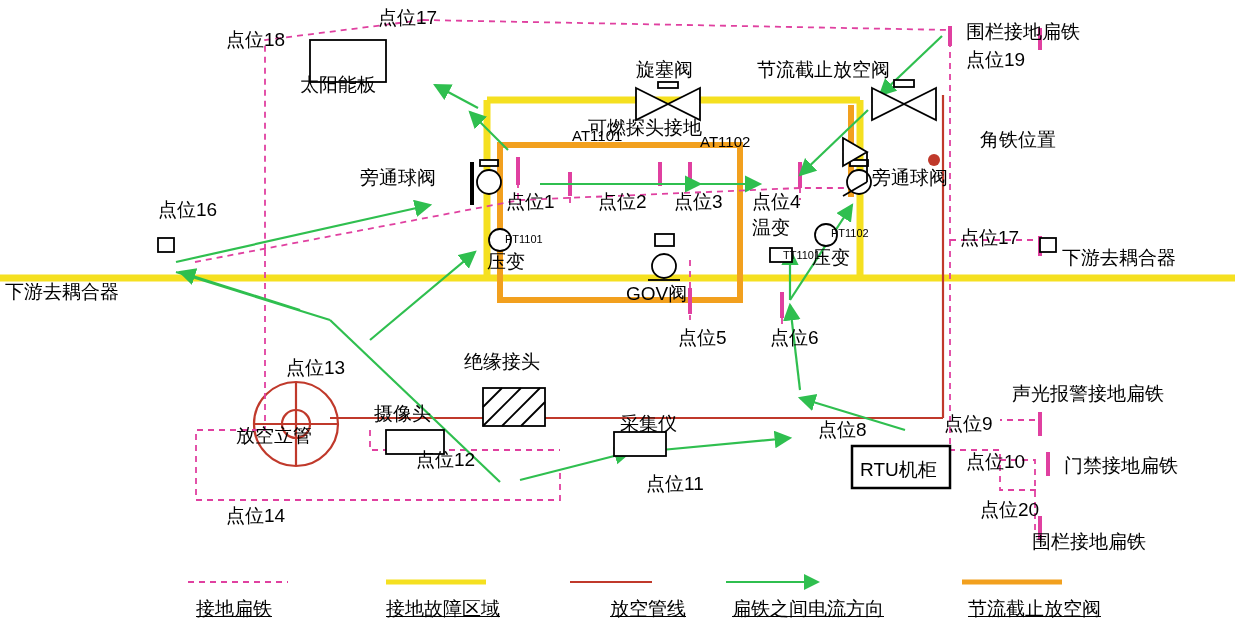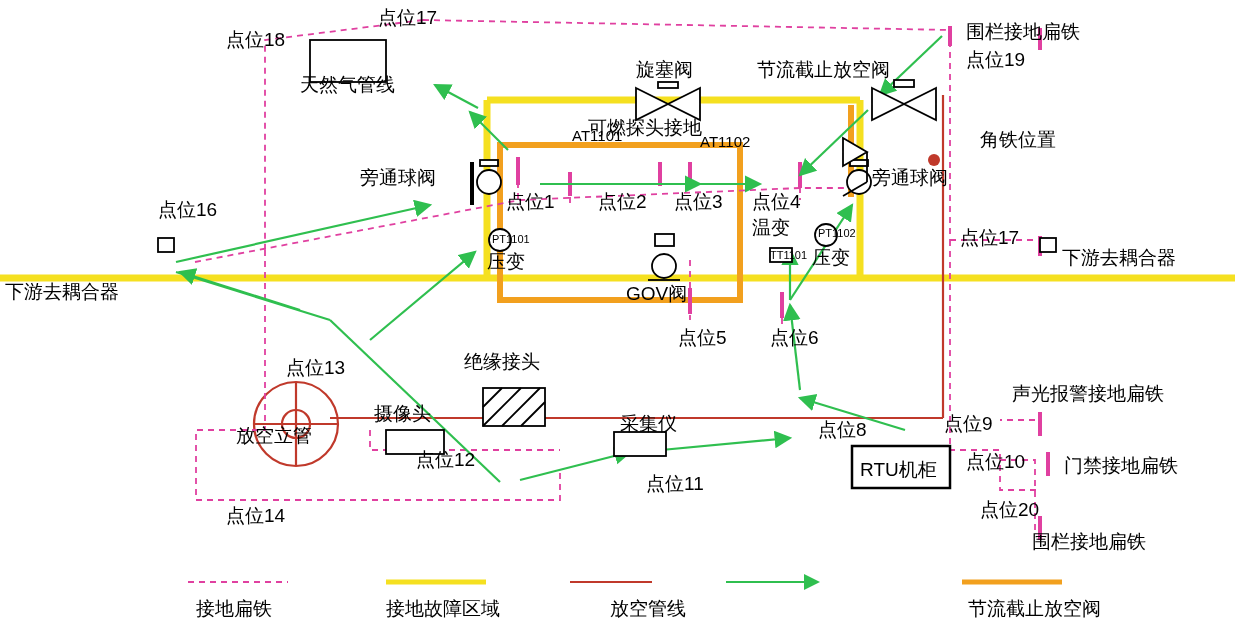--- a/index.html
+++ b/index.html
@@ -1,22 +1,22 @@
 <!DOCTYPE html>
 <html><head>
 <meta charset="utf-8">
 <style>
   html,body{margin:0;padding:0;background:#fff;}
   #stage{position:relative;width:1235px;height:640px;background:#fff;
          font-family:"Liberation Sans","DejaVu Sans",sans-serif;overflow:hidden;}
   #svg{position:absolute;left:0;top:0;width:1235px;height:640px;}
   .lbl{position:absolute;white-space:nowrap;font-size:19px;color:#000;line-height:1;}
   .lbl.sm{font-size:15px;}
-  .lbl.xs{font-size:11px;}
-  .legend-label{position:absolute;font-size:19px;white-space:nowrap;}
+  .lbl.xs{font-size:11px;margin-left:13px;}
+  .legend-label{position:absolute;font-size:19px;white-space:nowrap;text-decoration:underline;}
 </style>
 </head>
 <body>
 
 <div id="stage">
 
 <svg id="svg" viewBox="0 0 1235 640">
   <defs>
     <marker id="arrGreen" markerWidth="10" markerHeight="10" refX="7" refY="4" orient="auto">
       <path d="M0,0 L8,4 L0,8 z" fill="#2fbf4f"></path>
@@ -151,21 +151,21 @@
 
   <g stroke-width="4" fill="none">
     <path d="M188,582 L288,582" stroke="#e040a0" stroke-dasharray="6 5" stroke-width="2"></path>
     <path d="M386,582 L486,582" stroke="#f5e020" stroke-width="5"></path>
     <path d="M570,582 L652,582" stroke="#c0392b" stroke-width="2"></path>
     <path d="M726,582 L818,582" stroke="#2fbf4f" stroke-width="2" marker-end="url(#arrGreen)"></path>
     <path d="M962,582 L1062,582" stroke="#f2a01e" stroke-width="5"></path>
   </g>
 </svg>
 
-<div class="lbl" style="left:300px;top:75px">天然气管线</div>
+<div class="lbl" style="left:300px;top:75px">太阳能板</div>
 <div class="lbl" style="left:360px;top:168px">旁通球阀</div>
 <div class="lbl" style="left:636px;top:60px">旋塞阀</div>
 <div class="lbl" style="left:588px;top:118px">可燃探头接地</div>
 <div class="lbl" style="left:757px;top:60px">节流截止放空阀</div>
 <div class="lbl" style="left:966px;top:22px">围栏接地扁铁</div>
 <div class="lbl" style="left:980px;top:130px">角铁位置</div>
 <div class="lbl" style="left:872px;top:168px">旁通球阀</div>
 <div class="lbl sm" style="left:572px;top:128px">AT1101</div>
 <div class="lbl sm" style="left:700px;top:134px">AT1102</div>
 <div class="lbl" style="left:487px;top:252px">压变</div>
@@ -202,15 +202,16 @@
 <div class="lbl" style="left:944px;top:414px">点位9</div>
 <div class="lbl" style="left:416px;top:450px">点位12</div>
 <div class="lbl" style="left:646px;top:474px">点位11</div>
 <div class="lbl" style="left:966px;top:452px">点位10</div>
 <div class="lbl" style="left:980px;top:500px">点位20</div>
 <div class="lbl" style="left:226px;top:506px">点位14</div>
 
 <div class="legend-label" style="left:196px;top:596px">接地扁铁</div>
 <div class="legend-label" style="left:386px;top:596px">接地故障区域</div>
 <div class="legend-label" style="left:610px;top:596px">放空管线</div>
+<div class="legend-label" style="left:732px;top:596px">扁铁之间电流方向</div>
 <div class="legend-label" style="left:968px;top:596px">节流截止放空阀</div>
 
 </div>
 
 </body></html>

